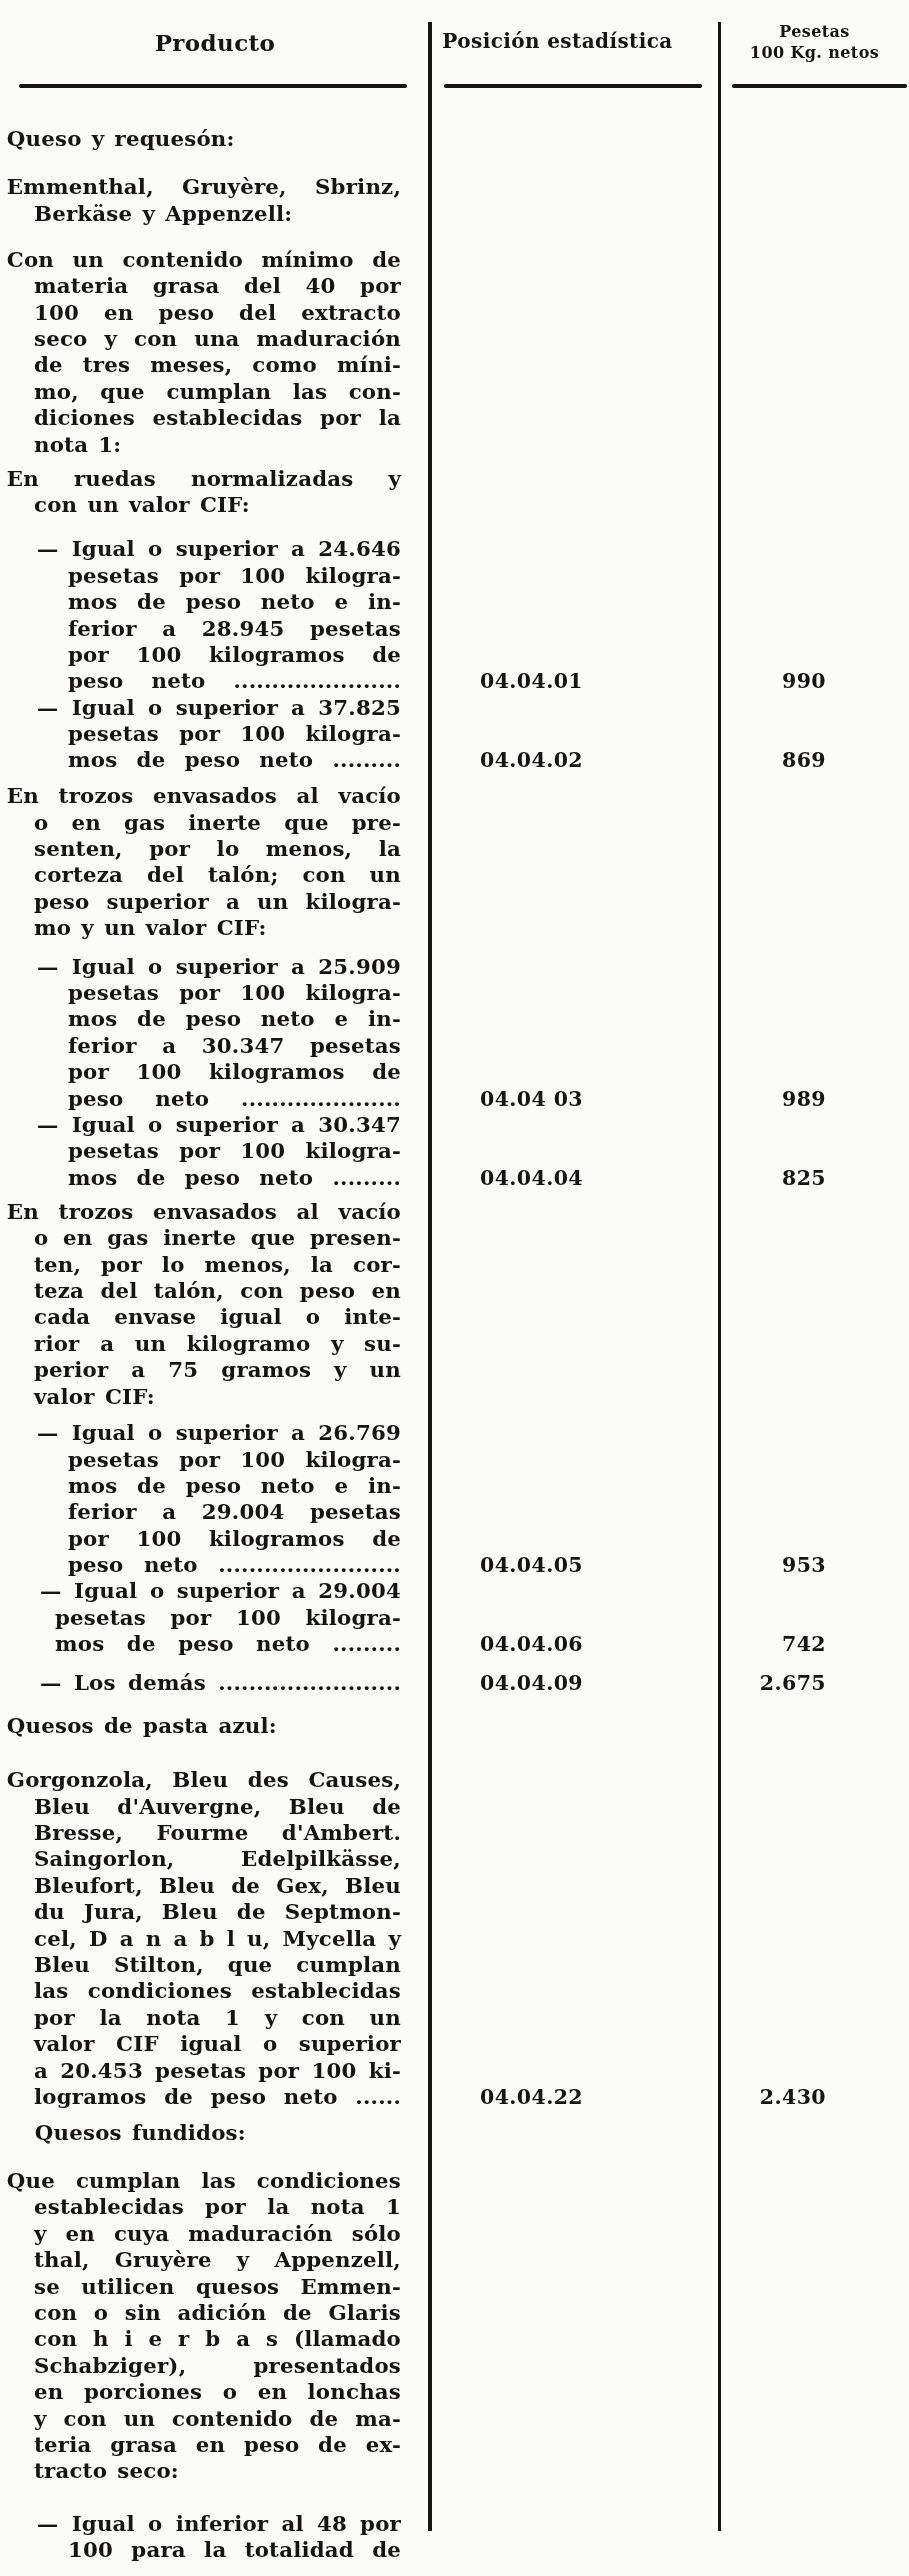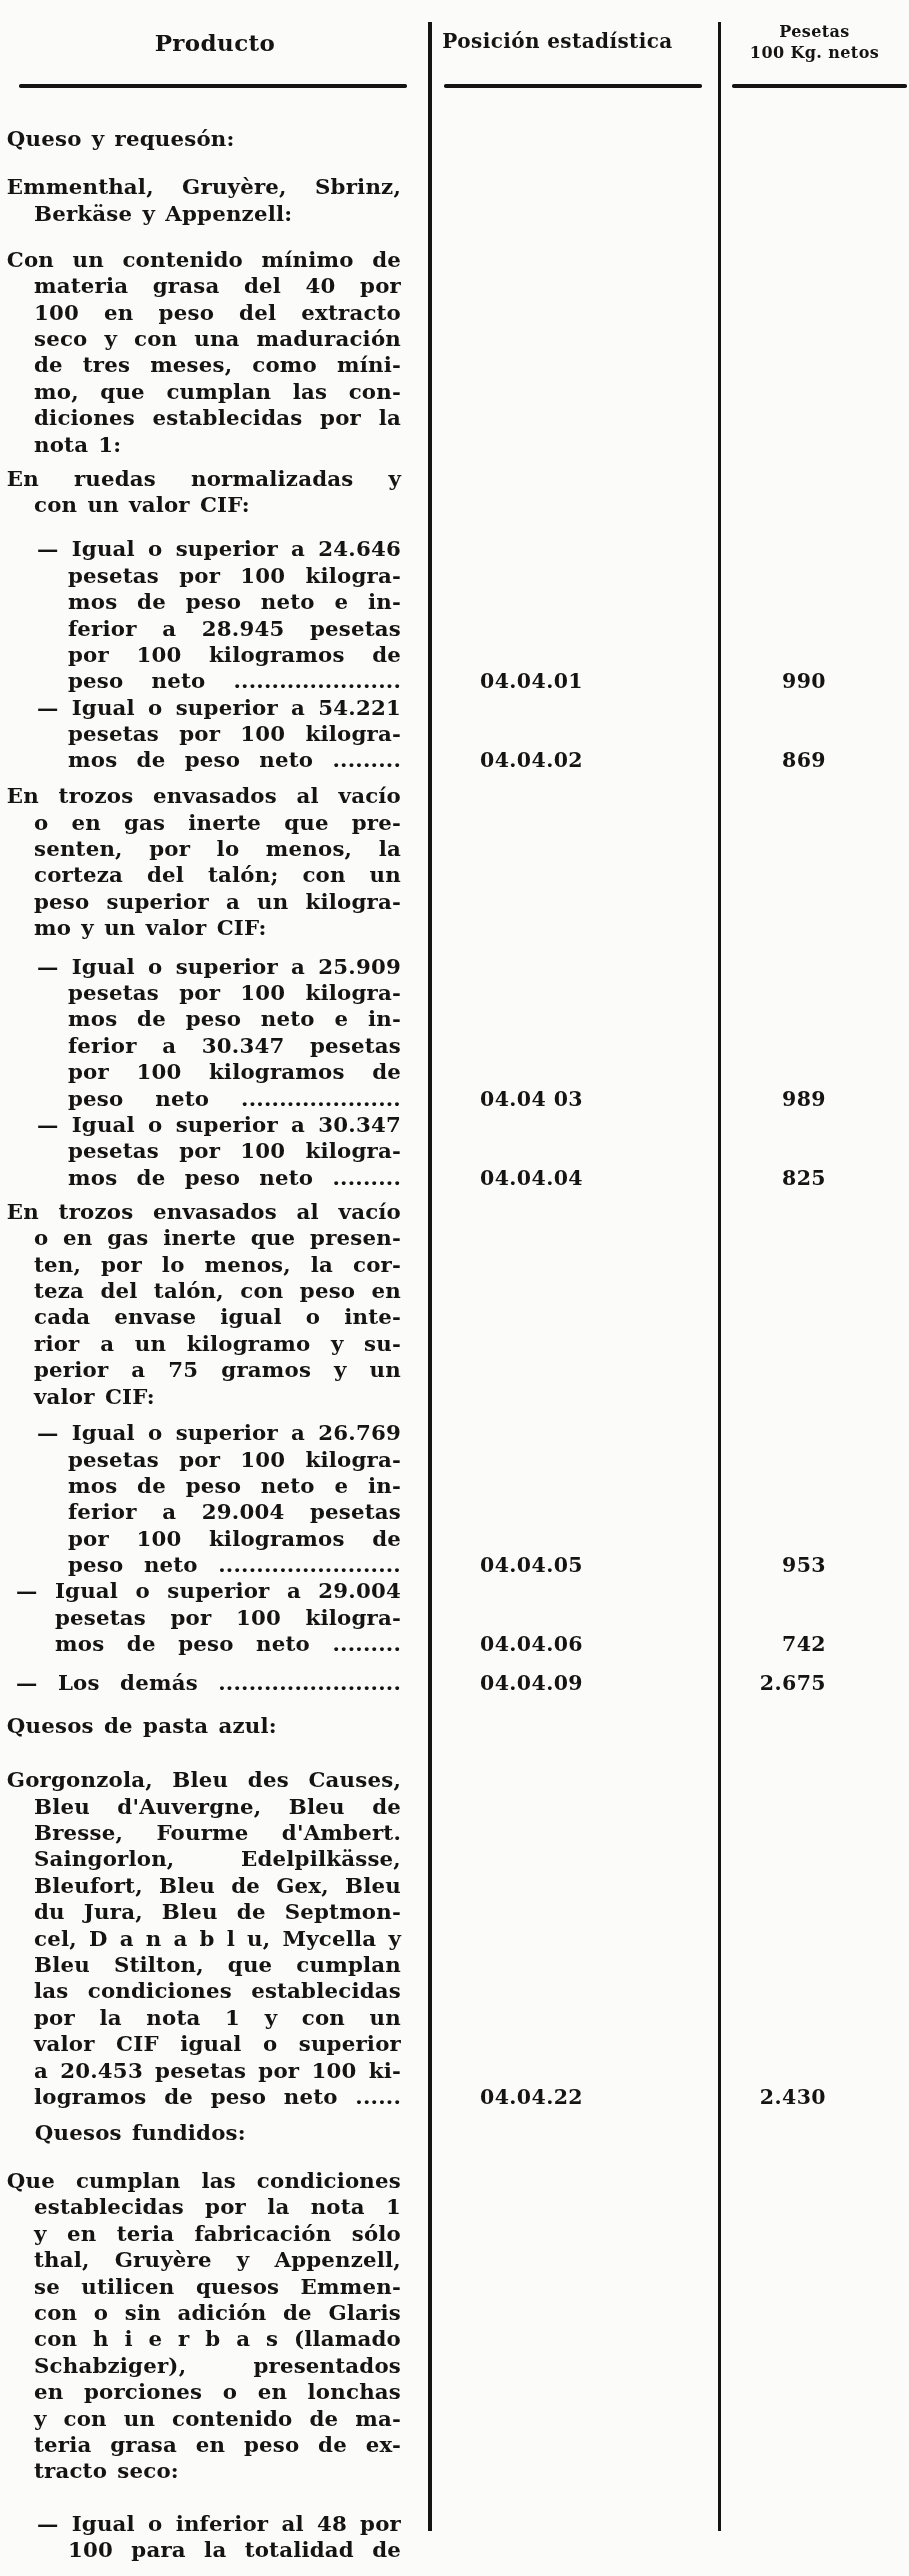--- a/index.html
+++ b/index.html
@@ -67,21 +67,21 @@
   }
   .just{
     white-space:normal;
     text-align:justify;
     text-align-last:justify;
   }
   .i0{ padding-left:6.8px;  }
   .i1{ padding-left:34px; }
   .d1 { padding-left:68px; text-indent:-31px; }
   .d1c{ padding-left:68px; }
-  .d0 { padding-left:55px; text-indent:-39px; }
+  .d0 { padding-left:79px; text-indent:-39px; }
   .d0c{ padding-left:55px; }
   .code{
     position:absolute; top:0;
     left:472px; width:119px;
     text-align:center;
     font-size:20.5px; font-weight:700;
     line-height:26.4px;
     letter-spacing:0.4px;
   }
   .val{
@@ -175,21 +175,21 @@
         </div>
         <div class="row">
           <div class="line d1c just">por 100 kilogramos de</div>
         </div>
         <div class="row">
           <div class="line d1c just">peso neto ......................</div>
           <div class="code">04.04.01</div>
           <div class="val">990</div>
         </div>
         <div class="row">
-          <div class="line d1 just">— Igual o superior a 54.221</div>
+          <div class="line d1 just">— Igual o superior a 37.825</div>
         </div>
         <div class="row">
           <div class="line d1c just">pesetas por 100 kilogra-</div>
         </div>
         <div class="row">
           <div class="line d1c just">mos de peso neto .........</div>
           <div class="code">04.04.02</div>
           <div class="val">869</div>
         </div>
       </div>
@@ -366,21 +366,21 @@
         </div>
       </div>
       <div class="block" style="margin-top: 22px;">
         <div class="row">
           <div class="line i0 just">Que cumplan las condiciones</div>
         </div>
         <div class="row">
           <div class="line i1 just">establecidas por la nota 1</div>
         </div>
         <div class="row">
-          <div class="line i1 just">y en teria fabricación sólo</div>
+          <div class="line i1 just">y en cuya maduración sólo</div>
         </div>
         <div class="row">
           <div class="line i1 just">thal, Gruyère y Appenzell,</div>
         </div>
         <div class="row">
           <div class="line i1 just">se utilicen quesos Emmen-</div>
         </div>
         <div class="row">
           <div class="line i1 just">con o sin adición de Glaris</div>
         </div>

